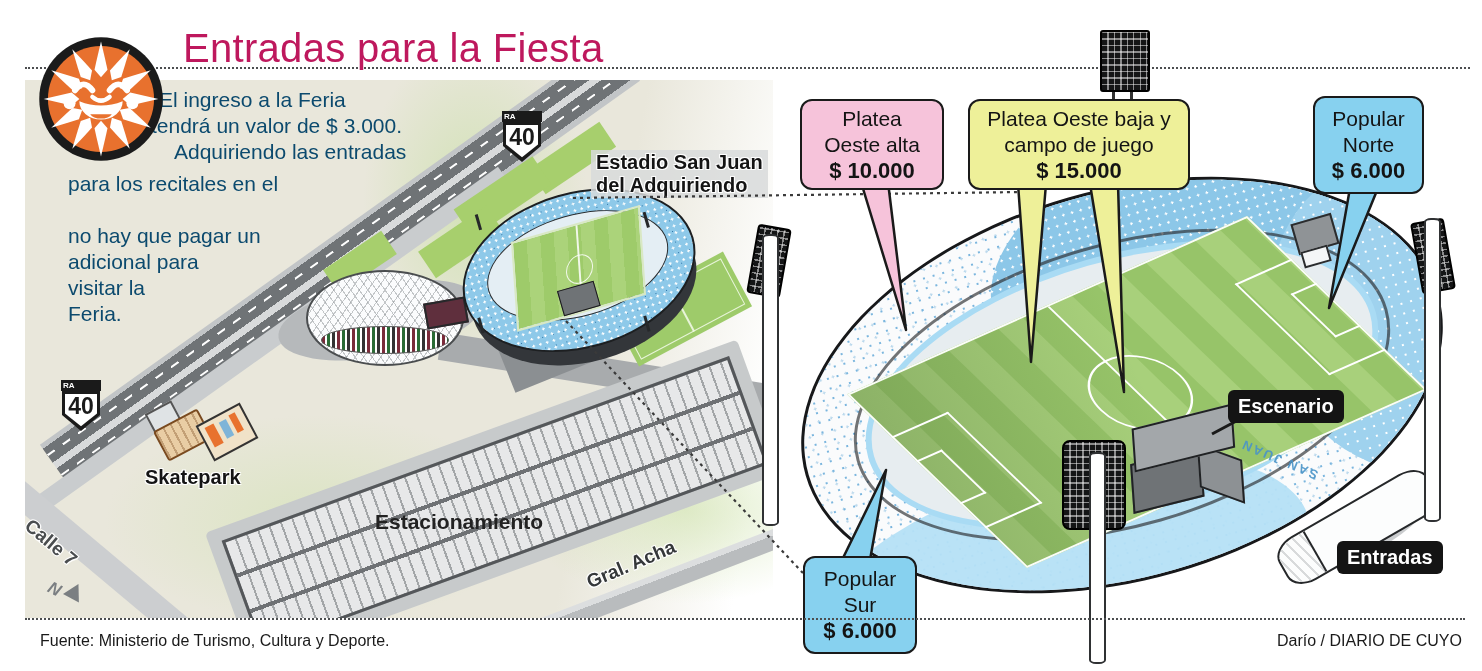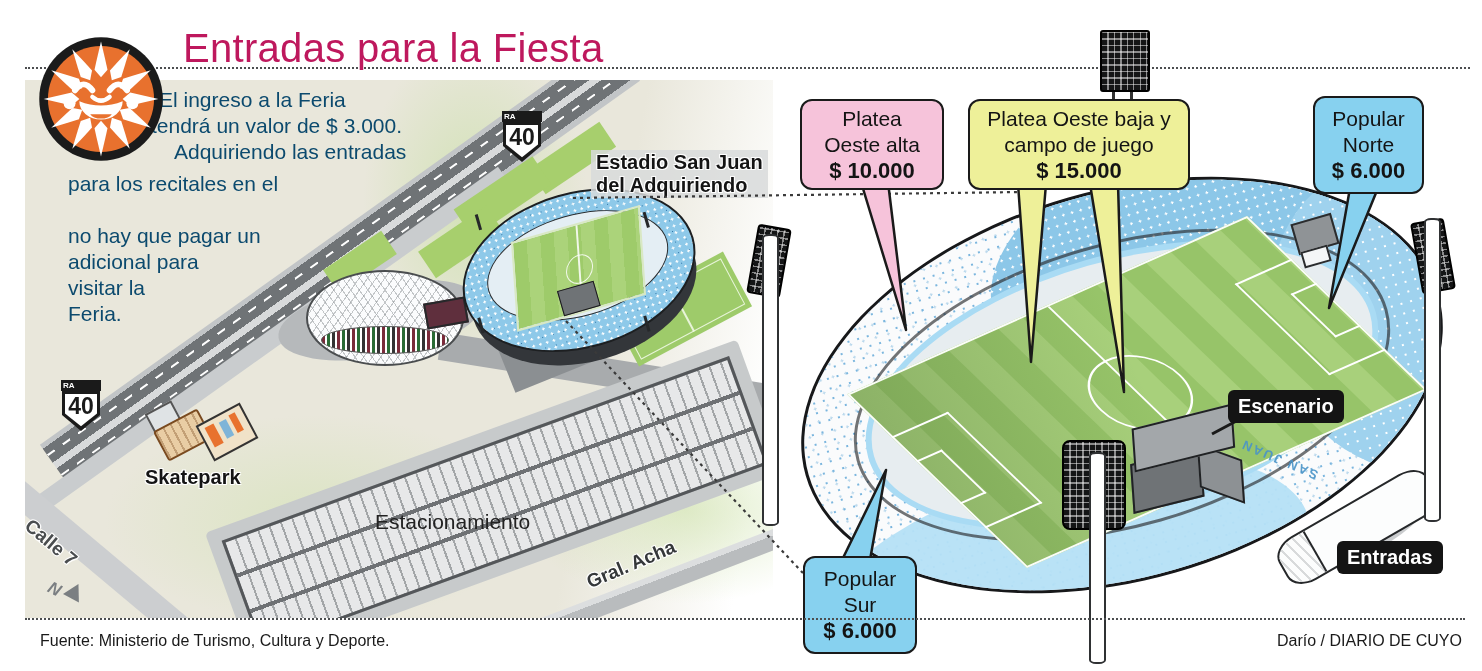--- a/index.html
+++ b/index.html
@@ -89,21 +89,21 @@
   .sk2b{left:20px;top:6px;width:8px;height:18px;background:#7fb4d8;}
   .sk2c{left:32px;top:4px;width:7px;height:20px;background:#e8722e;}
   .sk3{left:-10px;top:-4px;width:26px;height:18px;background:#dfe3e5;border:2px solid #555;transform:rotate(-28deg);}
 
   
   .maplabel{font-weight:bold;color:#141414;line-height:23px;white-space:nowrap;
     text-shadow:-1px -1px 0 rgba(255,255,255,.95),1px -1px 0 rgba(255,255,255,.95),-1px 1px 0 rgba(255,255,255,.95),1px 1px 0 rgba(255,255,255,.95);}
   .lab-stadium{left:566px;top:70px;font-size:20px;background:rgba(216,218,219,.85);padding:1px 5px;z-index:6;}
   .lab-velo{left:281px;top:292px;font-size:20px;}
   .lab-skate{left:120px;top:386px;font-size:20px;}
-  .lab-park{left:350px;top:430px;font-size:21px;font-weight:normal;text-shadow:none;color:#222;}
+  .lab-park{left:350px;top:430px;font-size:21px;font-weight:bold;text-shadow:none;color:#222;}
   .lab-calle{left:10px;top:434px;font-size:19px;color:#4a4d4f;transform:rotate(40deg);transform-origin:0 0;}
   .lab-acha{left:558px;top:492px;font-size:19px;color:#35383a;transform:rotate(-23deg);transform-origin:0 0;}
   .north{left:22px;top:500px;width:40px;height:30px;transform:rotate(28deg);}
   .north-tri{left:16px;top:0;width:0;height:0;border-left:9px solid transparent;border-right:9px solid transparent;border-bottom:16px solid #7b7f82;}
   .north-n{left:0;top:6px;font-size:17px;font-weight:bold;font-style:italic;color:#7b7f82;}
 
   
   .ra-badge{width:40px;z-index:6;}
   .ra-top{left:0;top:0;right:0;height:11px;background:#1a1a1a;display:flex;align-items:center;gap:2px;padding:0 2px;position:absolute;}
   .ra-txt{color:#fff;font-size:8px;font-weight:bold;line-height:1;}

